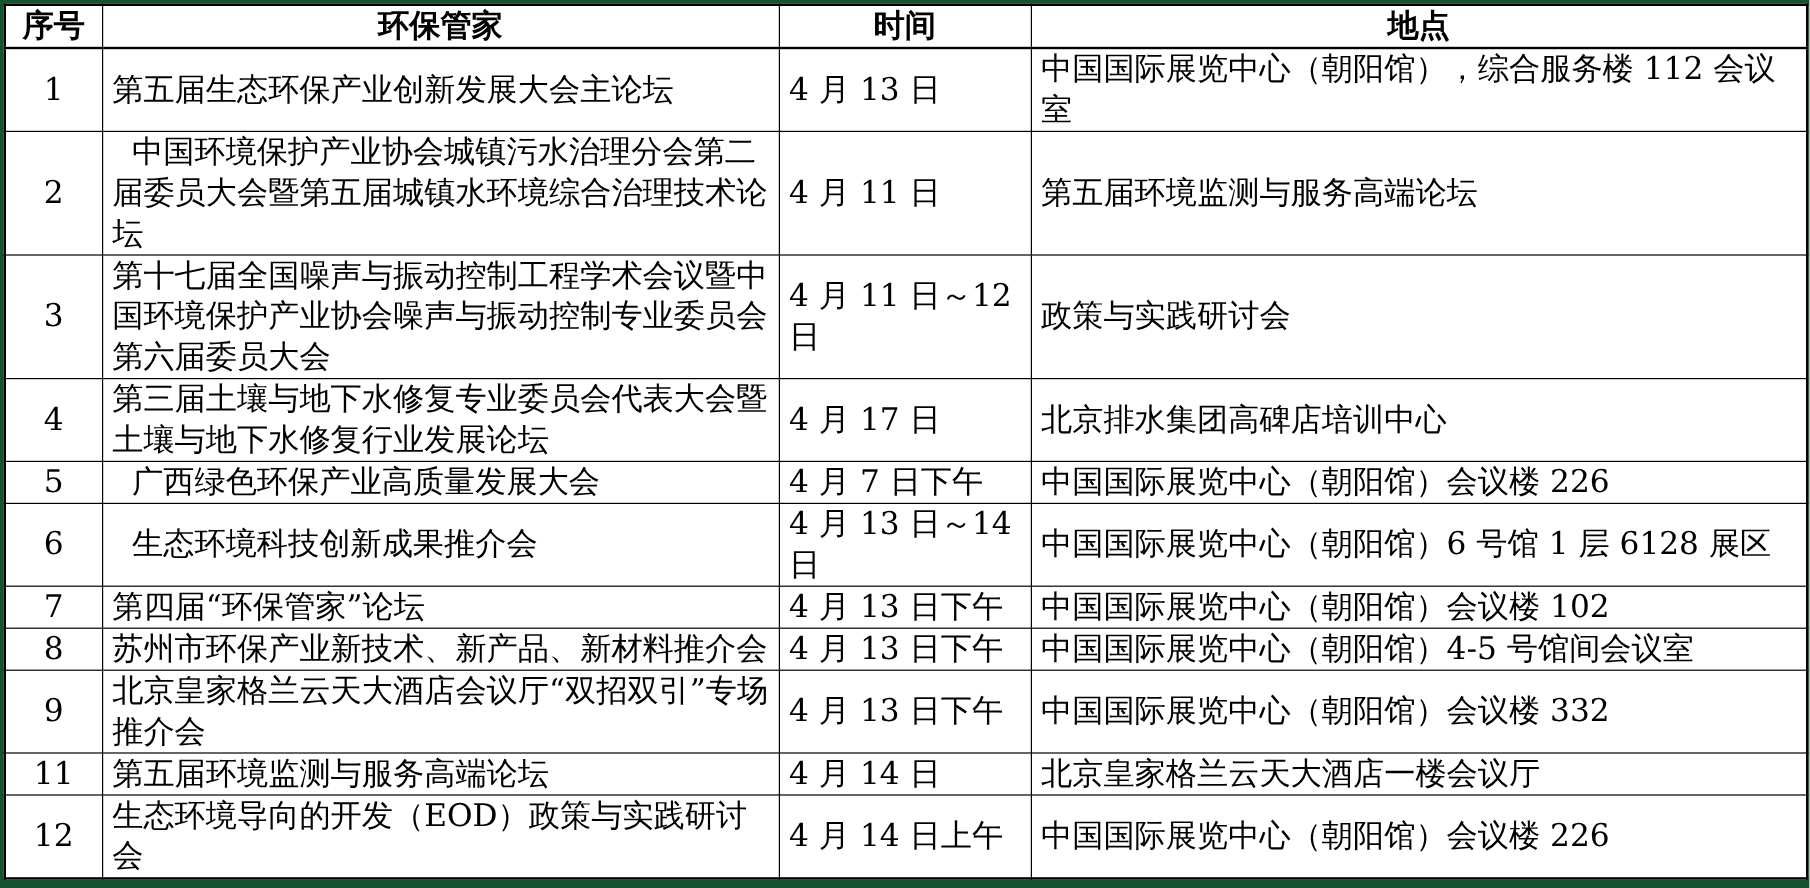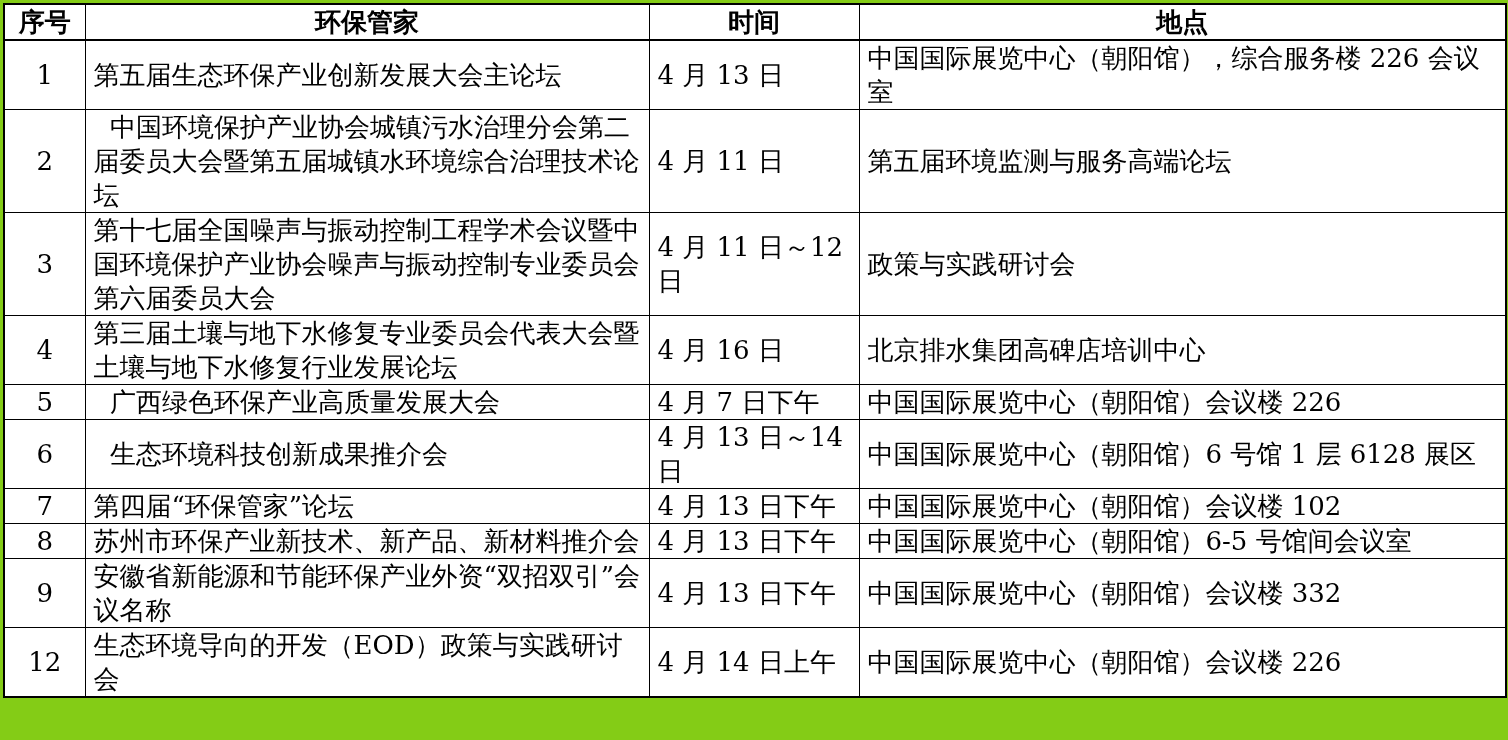--- a/index.html
+++ b/index.html
@@ -3,21 +3,21 @@
 <meta charset="utf-8">
 <style>
   html, body {
     margin: 0;
     padding: 0;
     background: #ffffff;
   }
   .page {
     width: 1508px;
     height: 740px;
-    background: #84cc16;
+    background: #14532d;
     box-sizing: border-box;
     padding: 3px;
     overflow: hidden;
   }
   table.schedule {
     border-collapse: collapse;
     table-layout: fixed;
     width: 1502px;
     border: 2px solid #000000;
     font-family: "DejaVu Serif", "Liberation Serif", serif;
@@ -71,38 +71,38 @@
         <th>环保管家</th>
         <th>时间</th>
         <th>地点</th>
       </tr>
     </thead>
     <tbody id="table-body">
         <tr class="data-row">
     <td class="cell-no">1</td>
     <td class="cell-name">第五届生态环保产业创新发展大会主论坛</td>
     <td class="cell-time">4 月 13 日</td>
-    <td class="cell-loc">中国国际展览中心（朝阳馆），综合服务楼 226 会议室</td>
+    <td class="cell-loc">中国国际展览中心（朝阳馆），综合服务楼 112 会议室</td>
   </tr>
         <tr class="data-row">
     <td class="cell-no">2</td>
     <td class="cell-name">&nbsp;&nbsp;中国环境保护产业协会城镇污水治理分会第二届委员大会暨第五届城镇水环境综合治理技术论坛</td>
     <td class="cell-time">4 月 11 日</td>
     <td class="cell-loc">第五届环境监测与服务高端论坛</td>
   </tr>
         <tr class="data-row">
     <td class="cell-no">3</td>
     <td class="cell-name">第十七届全国噪声与振动控制工程学术会议暨中国环境保护产业协会噪声与振动控制专业委员会第六届委员大会</td>
     <td class="cell-time">4 月 11 日～12 日</td>
     <td class="cell-loc">政策与实践研讨会</td>
   </tr>
         <tr class="data-row">
     <td class="cell-no">4</td>
     <td class="cell-name">第三届土壤与地下水修复专业委员会代表大会暨土壤与地下水修复行业发展论坛</td>
-    <td class="cell-time">4 月 16 日</td>
+    <td class="cell-time">4 月 17 日</td>
     <td class="cell-loc">北京排水集团高碑店培训中心</td>
   </tr>
         <tr class="data-row">
     <td class="cell-no">5</td>
     <td class="cell-name">&nbsp;&nbsp;广西绿色环保产业高质量发展大会</td>
     <td class="cell-time">4 月 7 日下午</td>
     <td class="cell-loc">中国国际展览中心（朝阳馆）会议楼 226</td>
   </tr>
         <tr class="data-row">
     <td class="cell-no">6</td>
@@ -113,27 +113,33 @@
         <tr class="data-row">
     <td class="cell-no">7</td>
     <td class="cell-name">第四届“环保管家”论坛</td>
     <td class="cell-time">4 月 13 日下午</td>
     <td class="cell-loc">中国国际展览中心（朝阳馆）会议楼 102</td>
   </tr>
         <tr class="data-row">
     <td class="cell-no">8</td>
     <td class="cell-name">苏州市环保产业新技术、新产品、新材料推介会</td>
     <td class="cell-time">4 月 13 日下午</td>
-    <td class="cell-loc">中国国际展览中心（朝阳馆）6-5 号馆间会议室</td>
+    <td class="cell-loc">中国国际展览中心（朝阳馆）4-5 号馆间会议室</td>
   </tr>
         <tr class="data-row">
     <td class="cell-no">9</td>
-    <td class="cell-name">安徽省新能源和节能环保产业外资“双招双引”会议名称</td>
+    <td class="cell-name">北京皇家格兰云天大酒店会议厅“双招双引”专场推介会</td>
     <td class="cell-time">4 月 13 日下午</td>
     <td class="cell-loc">中国国际展览中心（朝阳馆）会议楼 332</td>
+  </tr>
+        <tr class="data-row">
+    <td class="cell-no">11</td>
+    <td class="cell-name">第五届环境监测与服务高端论坛</td>
+    <td class="cell-time">4 月 14 日</td>
+    <td class="cell-loc">北京皇家格兰云天大酒店一楼会议厅</td>
   </tr>
         <tr class="data-row">
     <td class="cell-no">12</td>
     <td class="cell-name">生态环境导向的开发（EOD）政策与实践研讨会</td>
     <td class="cell-time">4 月 14 日上午</td>
     <td class="cell-loc">中国国际展览中心（朝阳馆）会议楼 226</td>
   </tr>
       </tbody>
   </table>
 </div>

